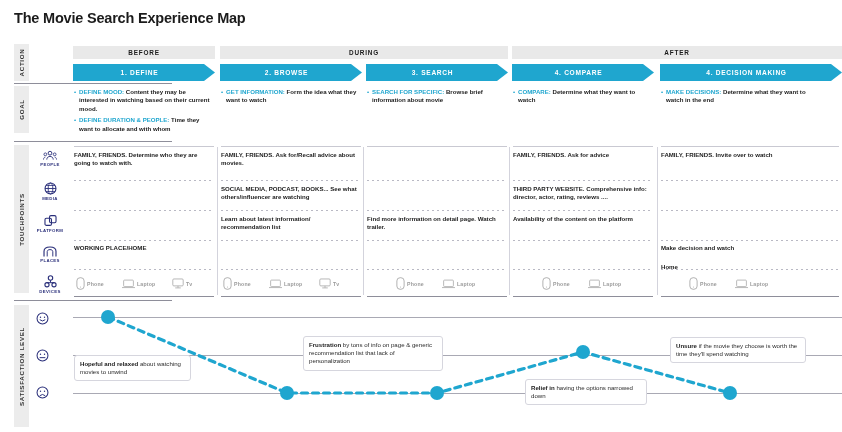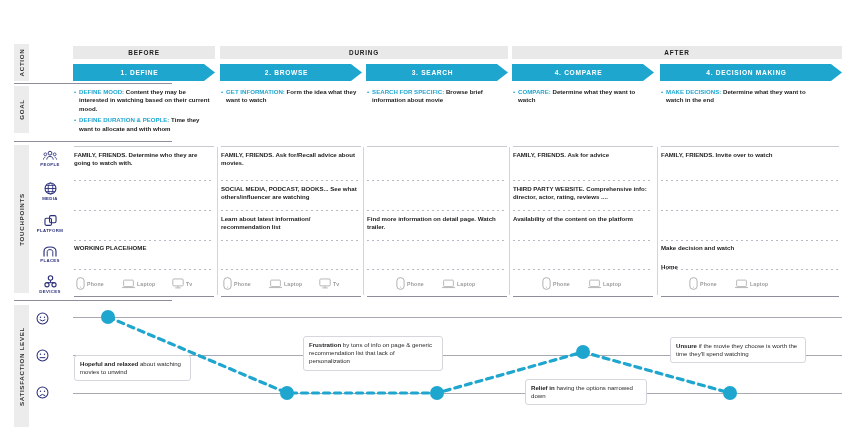--- a/index.html
+++ b/index.html
@@ -108,20 +108,21 @@
     font-size:6.1px;line-height:8.2px;color:#2b2b2b;
     box-shadow:0 0 0 0 rgba(0,0,0,0);
   }
   .callout b{color:#1b1b1b;}
 </style>
 </head>
 <body>
 
 <div class="page">
 
+  <div class="title">The Movie Search Experience Map</div>
 
   <div class="vlabel" style="left:14px;top:44px;height:37px;">
     <span>ACTION</span>
   </div>
   <div class="vlabel" style="left:14px;top:86px;height:47px;">
     <span>GOAL</span>
   </div>
   <div class="vlabel" style="left:14px;top:145px;height:148px;">
     <span>TOUCHPOINTS</span>
   </div>

